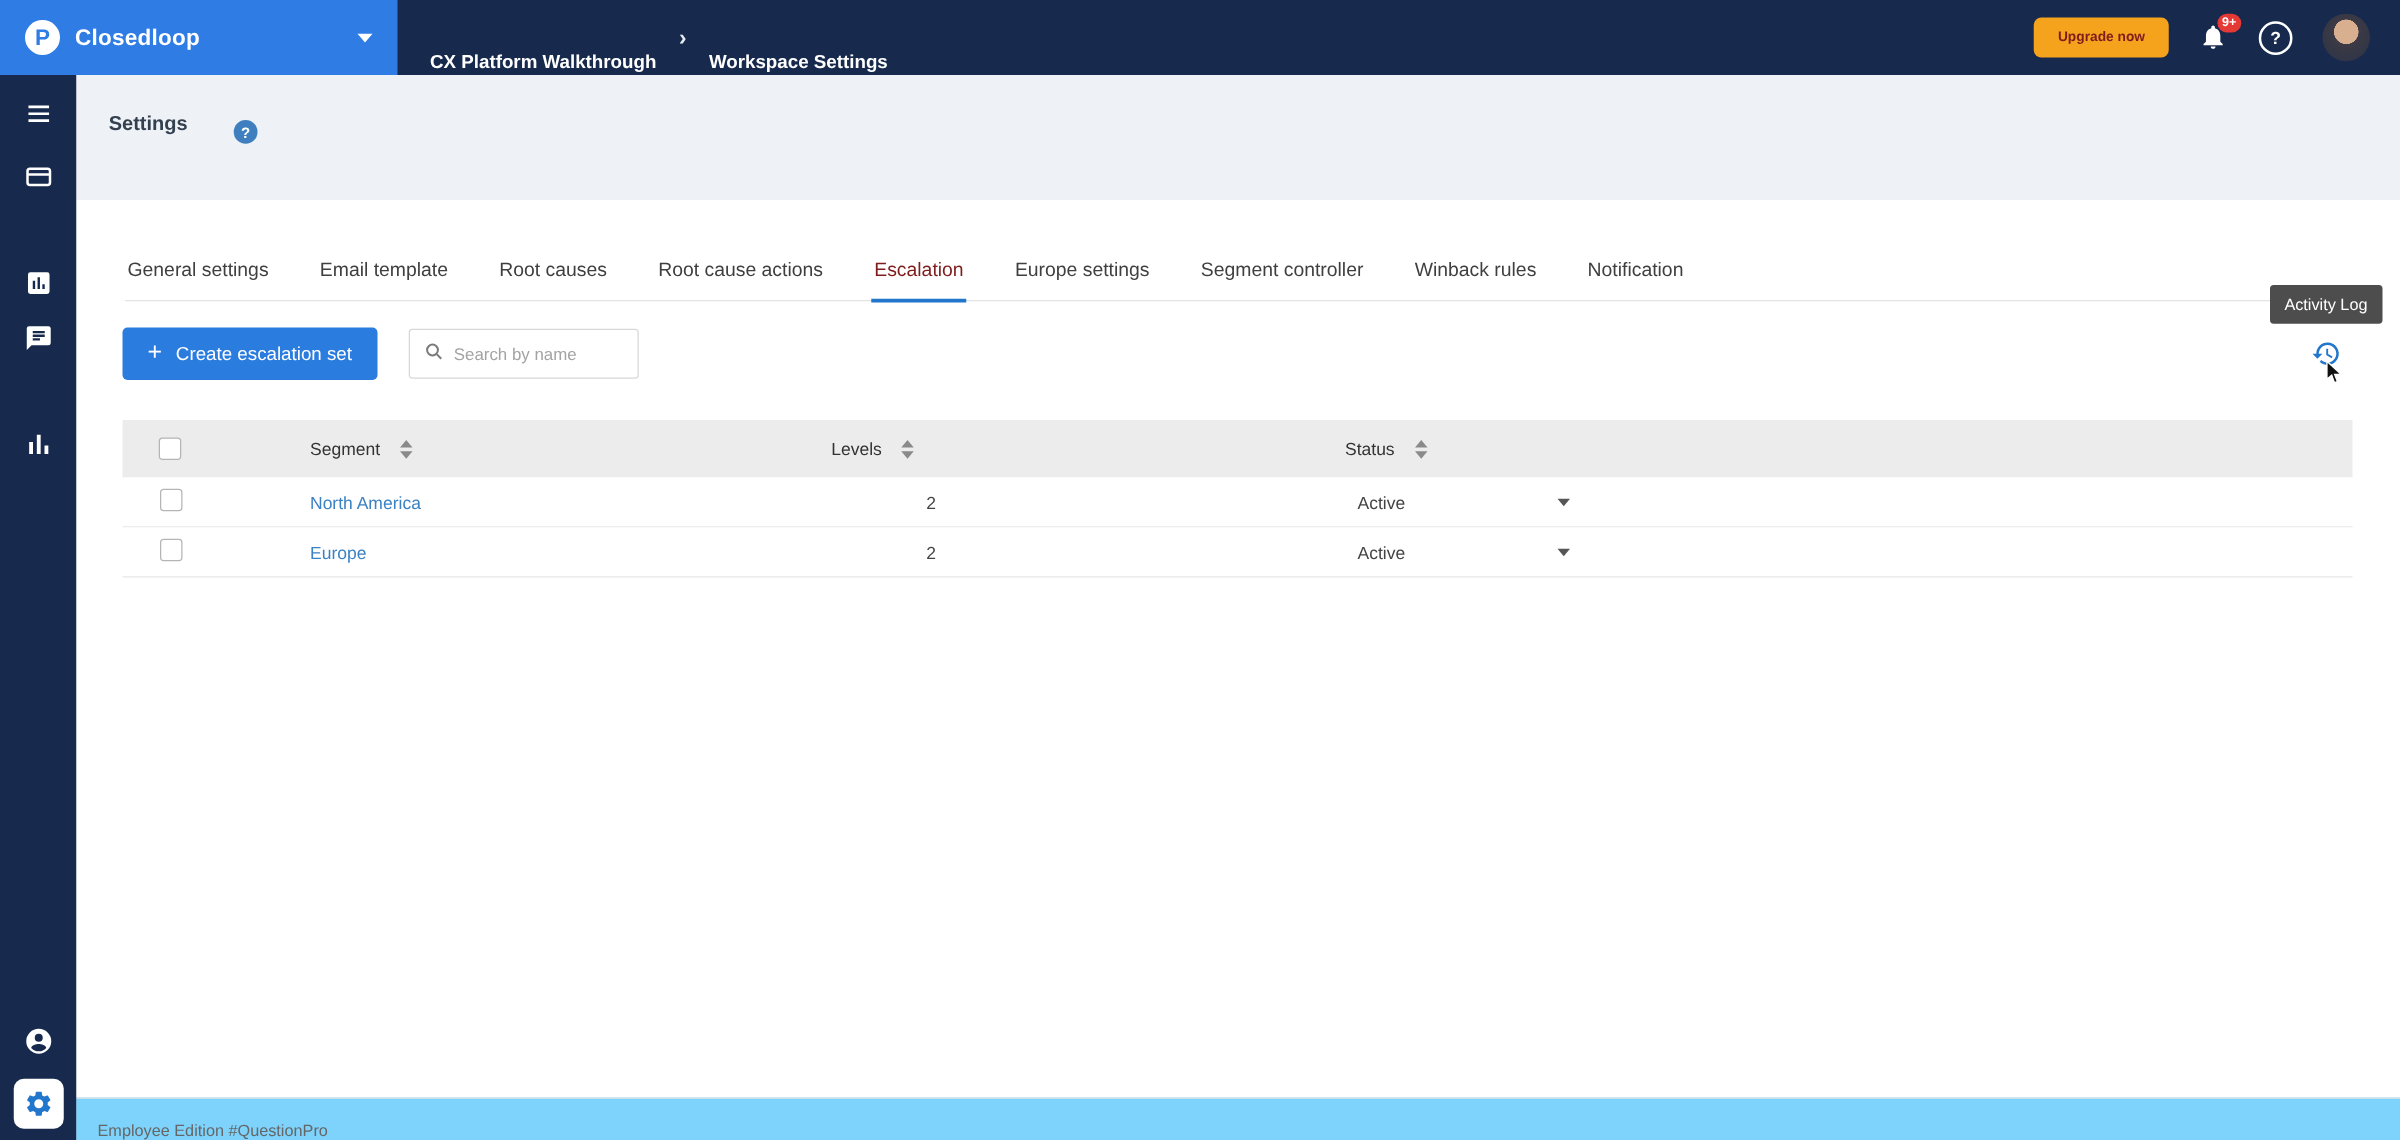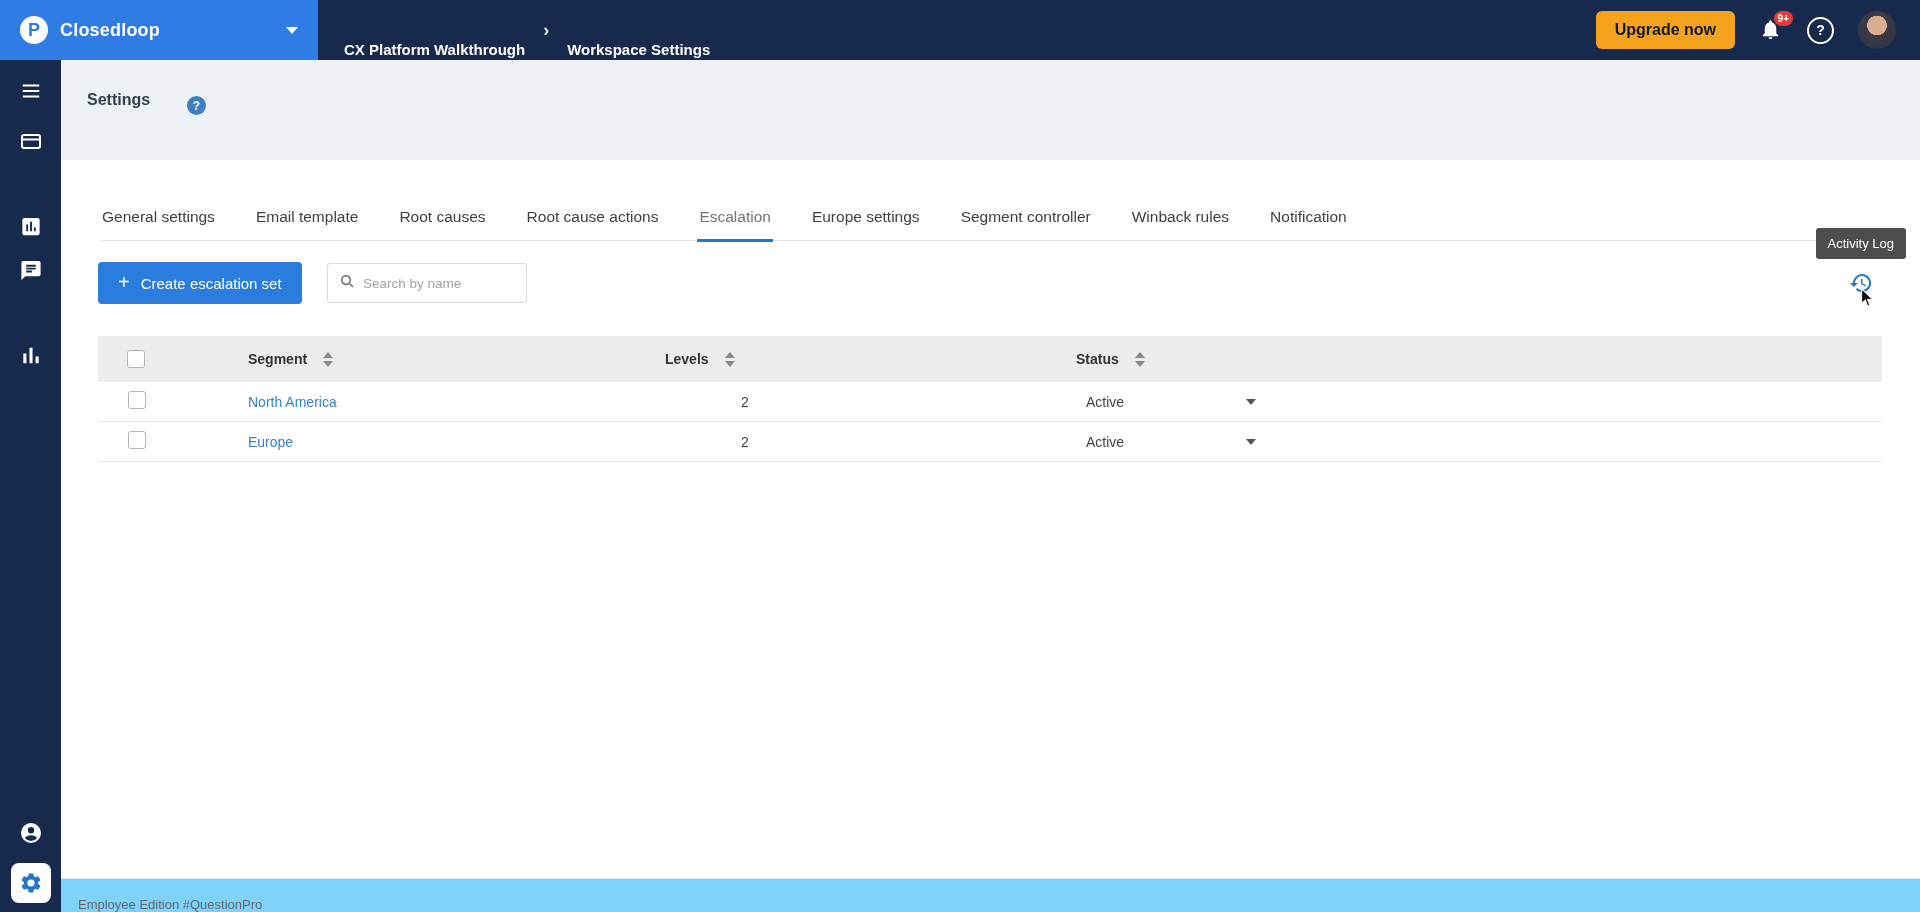--- a/index.html
+++ b/index.html
@@ -10,21 +10,21 @@
   
   .topbar { position: absolute; top: 0; left: 0; width: 100%; height: 60px; background: #172A4D; display: flex; align-items: center; z-index: 30; }
   .brand { width: 318px; height: 60px; background: #2E7CE4; display: flex; align-items: center; padding: 0 20px; gap: 12px; cursor: pointer; flex-shrink: 0; }
   .brand-logo { width: 28px; height: 28px; border-radius: 50%; background: #fff; color: #2E7CE4; font-weight: bold; font-size: 18px; display: flex; align-items: center; justify-content: center; }
   .brand-name { color: #fff; font-size: 18px; font-weight: bold; letter-spacing: .2px; }
   .brand-caret { margin-left: auto; width: 0; height: 0; border-left: 6px solid transparent; border-right: 6px solid transparent; border-top: 7px solid #fff; }
   .breadcrumb { display: flex; align-items: center; gap: 18px; margin-left: 26px; }
   .crumb { color: #fff; font-size: 15px; font-weight: bold; cursor: pointer; margin-top: 39px; }
   .crumb-sep { color: #e7ecf3; font-size: 18px; font-weight: bold; line-height: 1; }
   .topbar-right { margin-left: auto; display: flex; align-items: center; gap: 24px; padding-right: 24px; }
-  .upgrade-btn { background: #F5A21C; color: #0f172a; font-family: inherit; font-weight: bold; font-size: 16px; padding: 10px 19px; border-radius: 6px; border: none; cursor: pointer; }
+  .upgrade-btn { background: #F5A21C; color: #7f1d1d; font-family: inherit; font-weight: bold; font-size: 11px; padding: 10px 19px; border-radius: 6px; border: none; cursor: pointer; }
   .bell-wrap { position: relative; width: 24px; height: 24px; cursor: pointer; }
   .badge { position: absolute; top: -7px; right: -10px; background: #E53935; color: #fff; border-radius: 9px; font-size: 10px; font-weight: bold; padding: 2px 4px; min-width: 19px; text-align: center; line-height: 1.1; }
   .help-btn { width: 27px; height: 27px; border-radius: 50%; border: 2px solid #fff; color: #fff; font-weight: bold; font-size: 14px; display: flex; align-items: center; justify-content: center; cursor: pointer; }
   .avatar { width: 38px; height: 38px; border-radius: 50%; cursor: pointer;
             background: radial-gradient(circle at 50% 38%, #d8b08f 0%, #d8b08f 32%, #3c3a45 33%, #2b3347 100%); }
 
   
   .sidebar { position: absolute; top: 60px; left: 0; width: 61px; height: 852px; background: #172A4D; z-index: 20; }
   .side-icon { position: absolute; left: 50%; transform: translateX(-50%); cursor: pointer; line-height: 0; }
   .si-menu { top: 20px; }
@@ -36,40 +36,40 @@
   .si-gear { top: 803px; width: 40px; height: 40px; background: #fff; border-radius: 8px; display: flex; align-items: center; justify-content: center; }
 
   
   .title-band { position: absolute; top: 60px; left: 61px; right: 0; height: 100px; background: #EEF2F7; }
   .page-title { position: absolute; top: 91px; left: 87px; font-size: 16px; font-weight: bold; color: #33404F; z-index: 2; }
   .title-help { position: absolute; top: 96px; left: 187px; width: 19px; height: 19px; border-radius: 50%; background: #3F7FBF; color: #fff; font-size: 12px; font-weight: bold; display: flex; align-items: center; justify-content: center; cursor: pointer; z-index: 2; }
 
   
   .tabs { position: absolute; top: 195px; left: 100px; right: 38px; height: 46px; display: flex; gap: 37px; border-bottom: 1px solid #E3E3E3; }
   .tab { display: flex; align-items: center; font-size: 15.5px; color: #3F3F3F; border-bottom: 3px solid transparent; margin-bottom: -2px; padding: 0 2px; cursor: pointer; white-space: nowrap; }
-  .tab.active { color: #737373; border-bottom-color: #2277CC; }
+  .tab.active { color: #7f1d1d; border-bottom-color: #2277CC; }
 
   
   .tooltip { position: absolute; top: 228px; right: 14px; background: #4D4D4D; color: #fff; font-size: 13px; padding: 8px 12px; border-radius: 3px; z-index: 10; }
   .history-btn { position: absolute; top: 271px; left: 1849px; background: none; border: none; cursor: pointer; line-height: 0; padding: 0; }
   .cursor-pointer { position: absolute; top: 288px; left: 1858px; z-index: 12; line-height: 0; }
 
   
   .create-btn { position: absolute; top: 262px; left: 98px; height: 42px; background: #2A7CDF; color: #fff; border: none; border-radius: 4px; font-family: inherit; font-size: 15px; padding: 0 20px; display: flex; align-items: center; gap: 11px; cursor: pointer; }
   .plus-glyph { font-size: 20px; font-weight: normal; line-height: 1; margin-top: -2px; }
-  .search-box { position: absolute; top: 263px; left: 327px; width: 200px; height: 40px; border: 1px solid #D8D8D8; border-radius: 3px; background: #fff; display: flex; align-items: center; gap: 8px; padding: 0 11px; }
+  .search-box { position: absolute; top: 263px; left: 327px; width: 184px; height: 40px; border: 1px solid #D8D8D8; border-radius: 3px; background: #fff; display: flex; align-items: center; gap: 8px; padding: 0 11px; }
   .search-box input { border: none; outline: none; font-family: inherit; font-size: 13.5px; color: #333; width: 100%; background: transparent; }
   .search-box input::placeholder { color: #A3A3A3; }
 
   
   .table { position: absolute; top: 336px; left: 98px; width: 1784px; }
   .thead, .trow { display: grid; grid-template-columns: 120px 417px 411px 300px 1fr; align-items: center; }
   .thead { background: #ECECEC; height: 46px; }
   .trow { background: #fff; height: 40px; border-bottom: 1px solid #E8E8E8; }
-  .th { display: flex; align-items: center; gap: 16px; padding-left: 30px; font-size: 14px; font-weight: bold; color: #333; }
+  .th { display: flex; align-items: center; gap: 16px; padding-left: 30px; font-size: 14px; font-weight: normal; color: #333; }
   .th-check, .td-check { padding-left: 29px; }
   .td { font-size: 14px; color: #444; padding-left: 30px; }
   .td-levels { padding-left: 106px; }
   .td-status { display: flex; align-items: center; padding-right: 90px; padding-left: 40px; cursor: pointer; }
   .td-status .caret-down { margin-left: auto; }
   .checkbox { display: inline-block; width: 18px; height: 18px; border: 1.5px solid #B5B5B5; border-radius: 3px; background: #fff; cursor: pointer; }
   .seg-link { color: #3B82C4; text-decoration: none; cursor: pointer; }
   .sort { display: inline-flex; flex-direction: column; gap: 3px; cursor: pointer; }
   .tri-up { width: 0; height: 0; border-left: 5px solid transparent; border-right: 5px solid transparent; border-bottom: 6px solid #8A8A8A; }
   .tri-down { width: 0; height: 0; border-left: 5px solid transparent; border-right: 5px solid transparent; border-top: 6px solid #8A8A8A; }

